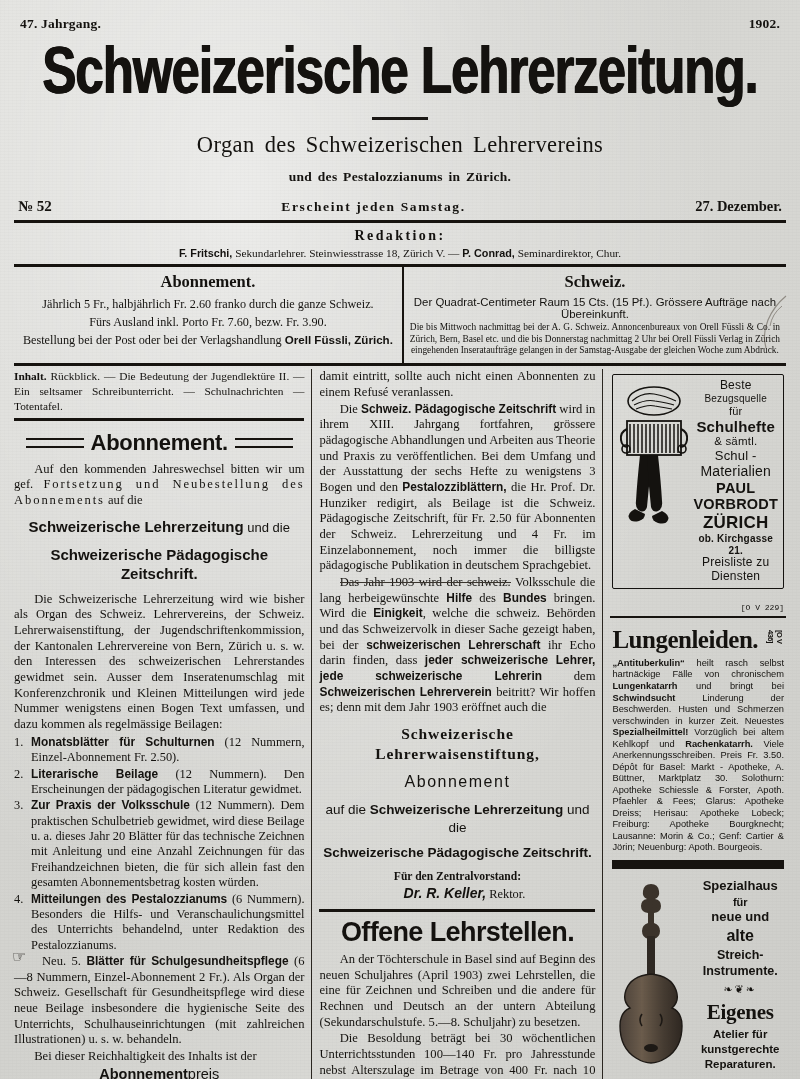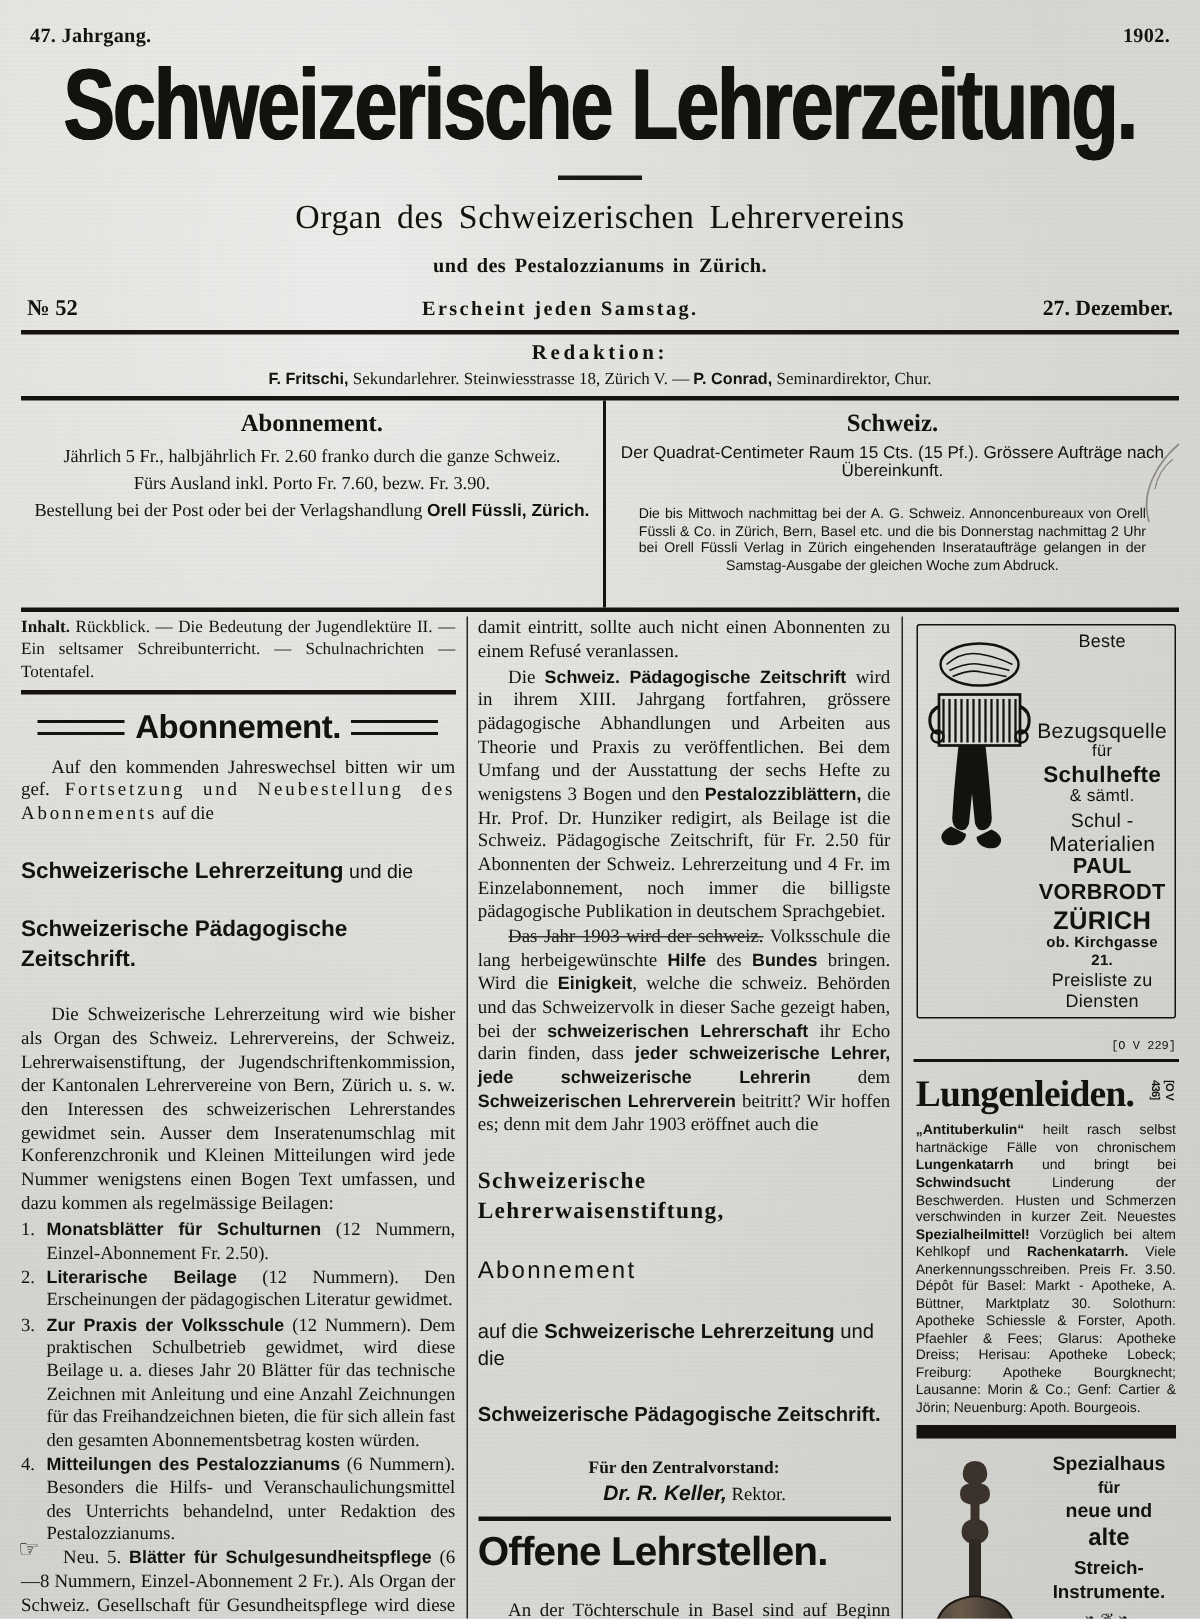--- a/index.html
+++ b/index.html
@@ -52,21 +52,21 @@
   
   .box-row { display:flex; border-top:3px solid #16130f; border-bottom:3px solid #16130f; }
   .box-l { width:50.5%; box-sizing:border-box; padding:4px 6px 6px; border-right:2px solid #16130f; }
   .box-r { flex:1; box-sizing:border-box; padding:4px 6px 6px; }
   .box-h { text-align:center; font-weight:bold; font-size:16.5px; margin:1px 0 4px; }
   .box-l p { margin:0 0 2px; text-align:center; font-size:12.2px; line-height:1.32; }
   .box-l p b { font-family:"Liberation Sans", sans-serif; font-size:11.6px; }
   .ins-lead { text-align:center; font-size:11.4px; margin:0 0 2px;
     font-family:"Liberation Sans", sans-serif; }
   .ins-fine { text-align:justify; text-align-last:center; font-size:9.4px;
-    line-height:1.26; margin:16px; font-family:Liberation Sans, sans-serif; }
+    line-height:1.26; margin:0; font-family:Liberation Serif, serif; }
 
   
   .cols { display:flex; margin-top:3px; }
   .col1 { width:308px; box-sizing:border-box; padding-right:7px; border-right:1.5px solid #2a2620; }
   .col2 { width:300px; box-sizing:border-box; padding:0 7px; border-right:1.5px solid #2a2620; }
   .col3 { flex:1; box-sizing:border-box; padding-left:7px; }
 
   .inhalt { font-size:11.4px; line-height:1.3; text-align:justify; margin:0 0 3px;
     border-bottom:3px solid #16130f; padding-bottom:4px; }
   .inhalt b { font-weight:bold; }
@@ -75,22 +75,22 @@
   .sec-head-rules .ln { height:6px; width:58px;
     border-top:2px solid #16130f; border-bottom:2px solid #16130f; }
   .sec-head-rules .tx { font-family:"Liberation Sans", sans-serif; font-weight:bold;
     font-size:22px; letter-spacing:-.3px; }
 
   p.body { margin:0 0 1px; font-size:12.6px; line-height:1.245; text-align:justify;
     text-indent:1.6em; }
   p.body.ni { text-indent:0; }
   .sp { letter-spacing:1.9px; }
   .sans { font-family:"Liberation Sans", sans-serif; font-weight:bold; font-size:11.9px; }
-  .ctr-sans { text-align:left; font-family:"Liberation Sans", sans-serif;
-    font-weight:bold; font-size:15px; line-height:1.3; margin:20px 0; text-indent:0; }
+  .ctr-sans { text-align:center; font-family:"Liberation Sans", sans-serif;
+    font-weight:bold; font-size:15px; line-height:1.3; margin:8px 0; text-indent:0; }
   .ctr-sans .lt { font-weight:normal; font-size:13px; }
 
   ol.beilagen { margin:2px 0 0 0; padding:0; list-style:none; }
   ol.beilagen li { font-size:12.4px; line-height:1.24; text-align:justify;
     padding-left:17px; text-indent:-17px; margin-bottom:1px; }
   ol.beilagen li .num { display:inline-block; width:17px; text-indent:0; }
   .manicule { display:inline-block; width:26px; height:10px; position:relative;
     vertical-align:-1px; margin-right:2px; }
   .manicule::before { content:"☞"; font-size:16px; position:absolute; left:-2px; top:-9px; }
 
@@ -99,39 +99,39 @@
     font-weight:bold; font-size:14.5px; }
   .price-h .thin { font-weight:normal; }
   table.prices { margin:0 auto; border-collapse:collapse; font-size:12.6px; }
   table.prices td { padding:0 3px; white-space:nowrap; }
   table.prices td.amt { font-family:"Liberation Sans", sans-serif; font-weight:bold;
     font-size:14px; text-align:center; }
   table.prices td.cur { font-size:12.4px; }
 
   
   .hr-col { height:3px; background:#16130f; margin:7px 0 5px; }
-  .big-head { text-align:left; font-family:"Liberation Sans", sans-serif;
-    font-weight:bold; font-size:27px; letter-spacing:-.6px; margin:2px 0 16px; }
+  .big-head { text-align:center; font-family:"Liberation Sans", sans-serif;
+    font-weight:bold; font-size:27px; letter-spacing:-.6px; margin:2px 0 4px; }
   .sig { text-align:right; font-size:12.4px; margin:2px 0 0; }
   .sig b { font-family:"Liberation Sans", sans-serif; font-style:italic; font-size:14px;margin-left:14px; }
   .zv { text-align:center; font-weight:bold; font-size:11.6px; margin:3px 0 1px; }
   .struck { position:relative; display:inline; }
   .struck::after { content:""; position:absolute; left:0; right:0; top:52%;
     border-top:1.4px solid #3a352e; }
 
   
   .ad { border-top:2px solid #16130f; padding:5px 2px 4px; }
   .ad.first { border-top:none; }
   .ad-frame { border:1.6px solid #14120f; border-radius:2px; padding:4px 5px;
     display:flex; gap:3px; }
   .vorbrodt-art { width:72px; flex:0 0 72px; position:relative; }
   .vb-txt { flex:1; text-align:center; font-family:"Liberation Sans", sans-serif;
     line-height:1.16; }
   .vb-txt div { letter-spacing:.2px; }
-  .vb-1 { font-size:12px; } .vb-2 { font-size:14px;margin-top:44px; } .vb-3 { font-size:11px; }
+  .vb-1 { font-size:12px; } .vb-2 { font-size:10px; } .vb-3 { font-size:11px; }
   .vb-4 { font-size:15px; font-weight:bold; } .vb-5 { font-size:11.5px; }
   .vb-6 { font-size:13px; } .vb-7 { font-size:14px; }
   .vb-8 { font-size:14.5px; font-weight:bold; letter-spacing:-.2px; }
   .vb-9 { font-size:17px; font-weight:bold; letter-spacing:.5px; }
   .vb-10 { font-size:10px; font-weight:bold; } .vb-11 { font-size:12px; }
   .ad-code { text-align:right; font-size:8px; font-family:Liberation Mono, monospace;
     margin-top:14px; }
 
   .lung-h { text-align:left; font-family:"Liberation Serif", serif; font-weight:bold;
     font-size:25px; letter-spacing:-.5px; margin:3px 0 4px; position:relative; }

